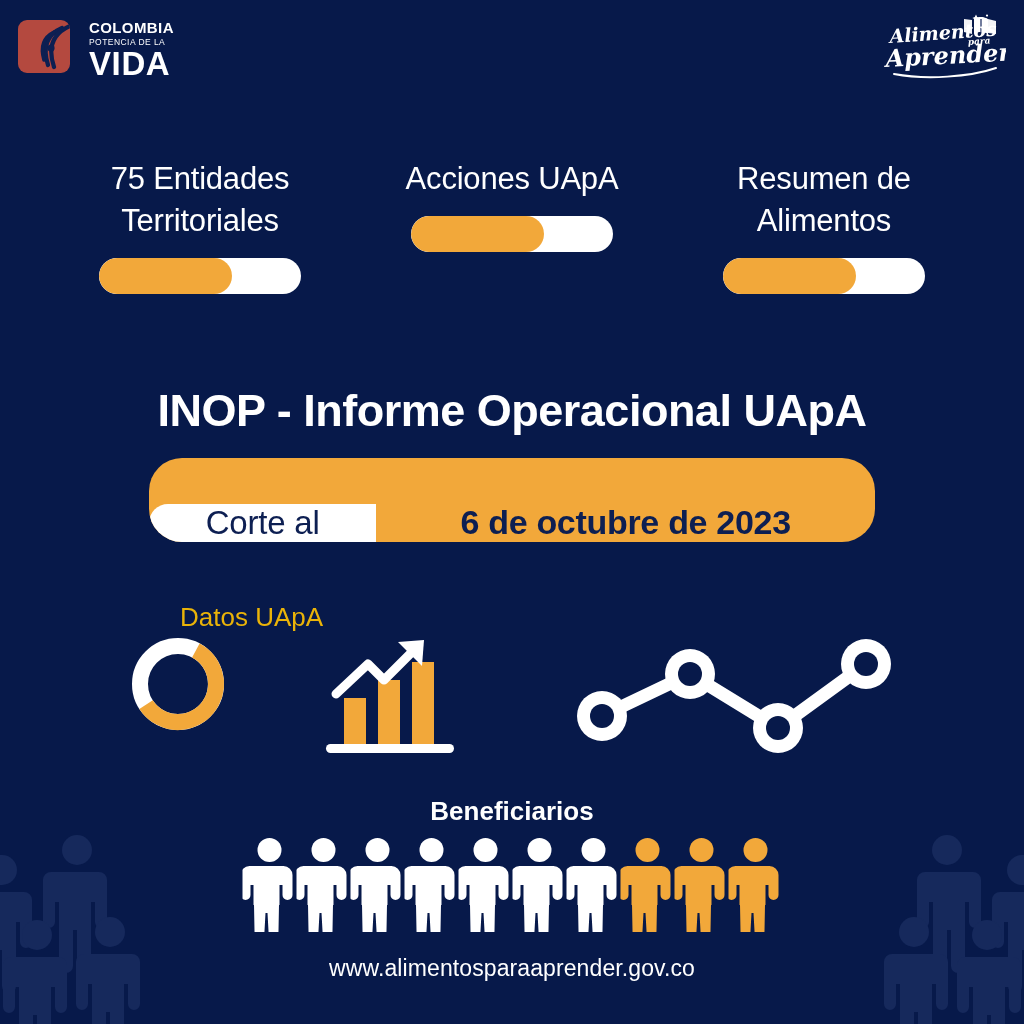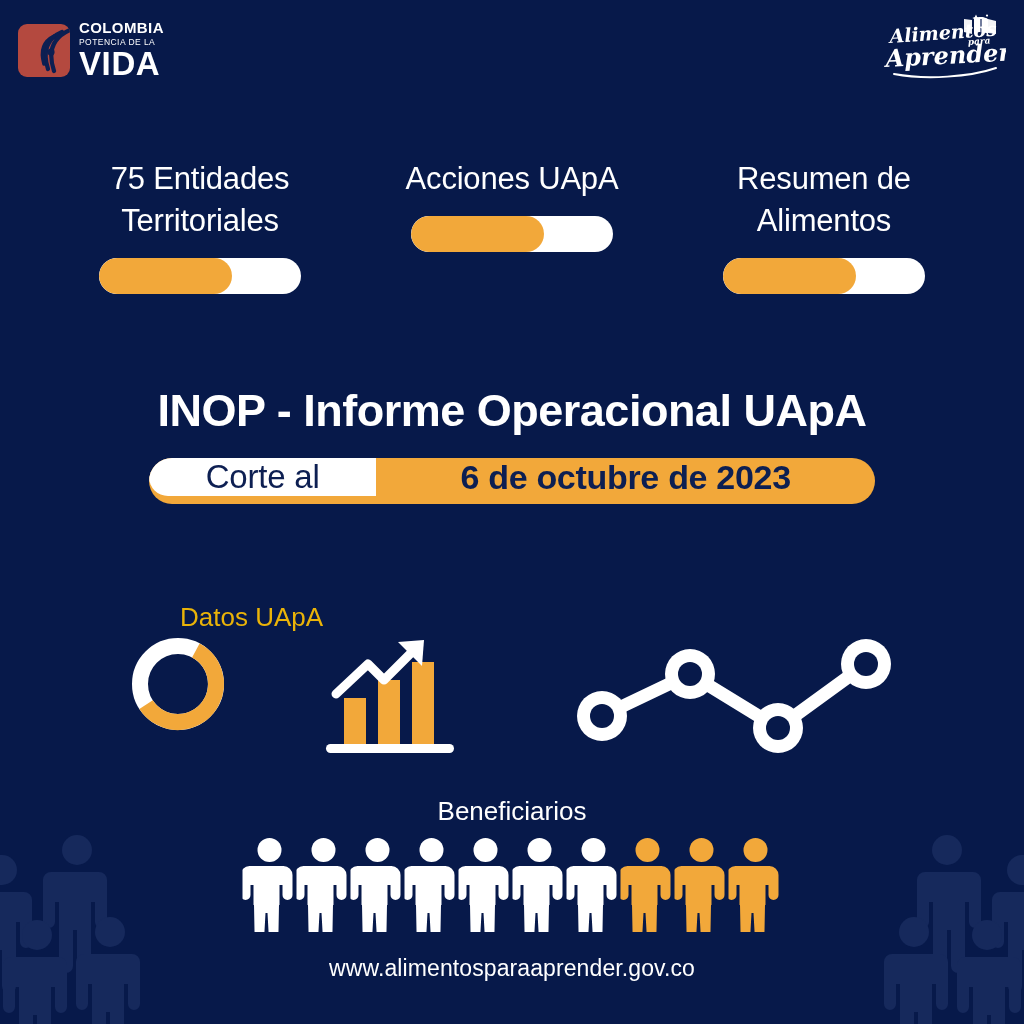--- a/index.html
+++ b/index.html
@@ -30,22 +30,22 @@
   .topbar {
     position:absolute;
     top:0; left:0; right:0;
     height:96px;
     z-index:5;
   }
   .logo-colombia {
     position:absolute;
     left:18px; top:20px;
     display:flex;
-    align-items:center;
-    gap:9px;
+    align-items:flex-start;
+    gap:19px;
   }
   .logo-mark {
     width:52px; height:53px;
     border-radius:9px;
     background:#b4493f;
     position:relative;
     overflow:hidden;
     flex:none;
   }
   .logo-mark svg { position:absolute; inset:0; }
@@ -114,25 +114,25 @@
     color:#ffffff;
     z-index:4;
   }
 
   
   .date-pill {
     position:absolute;
     top:458px;
     left:50%;
     transform:translateX(-50%);
-    width:726px; height:46px;
+    width:726px; height:84px;
     border-radius:33px;
     background:#f2a83a;
     display:flex;
-    align-items:flex-start;
+    align-items:flex-end;
     overflow:hidden;
     z-index:4;
   }
   .date-pill .left {
     width:31.3%;
     background:#ffffff;
     display:flex;
     align-items:center;
     justify-content:center;
     border-radius:33px 0 0 33px;
@@ -176,21 +176,21 @@
   .icon-bars  { position:absolute; left:322px; top:14px; width:136px; height:120px; }
   .icon-line  { position:absolute; left:560px; top:6px;  width:348px; height:128px; }
   .icon-row svg { width:100%; height:100%; display:block; }
 
   
   .beneficiarios-label {
     position:absolute;
     top:796px; left:0; right:0;
     text-align:center;
     font-size:26px;
-    font-weight:normal;
+    font-weight:bold;
     color:#ffffff;
     z-index:4;
   }
   .people-row {
     position:absolute;
     top:836px;
     left:50%;
     transform:translateX(-50%);
     width:545px; height:96px;
     display:flex;

